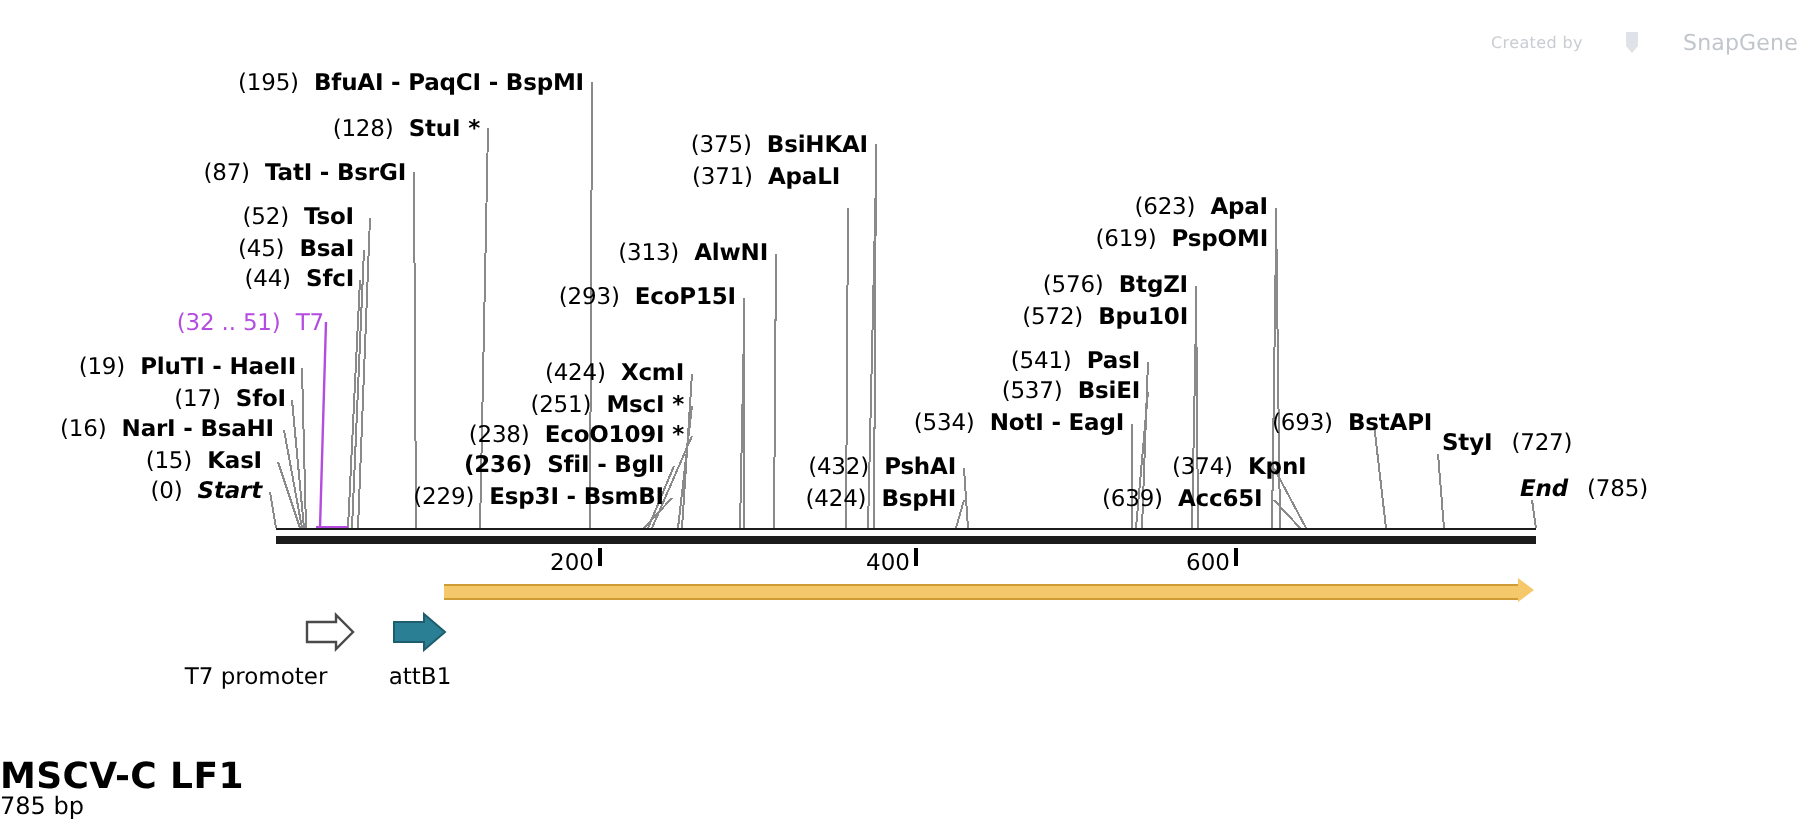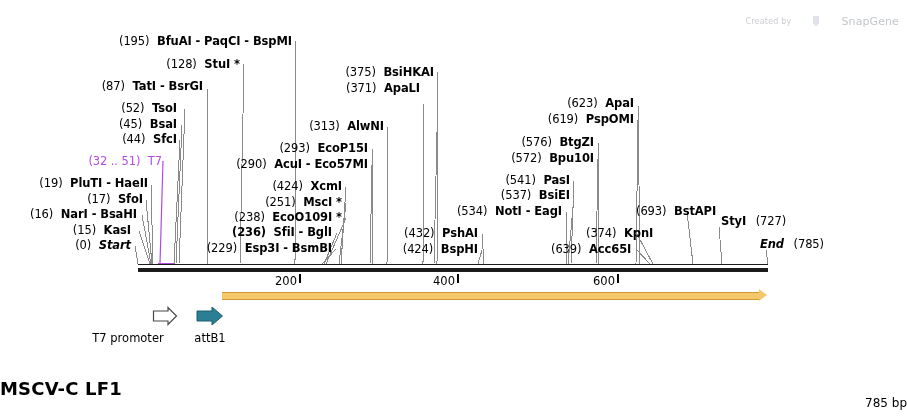--- a/index.html
+++ b/index.html
@@ -139,21 +139,21 @@
     position: absolute;
     width: 100%;
     text-align: left;
     font-weight: bold;
     font-size: 18px;
     letter-spacing: .2px;
   }
   .subtitle {
     position: absolute;
     width: 100%;
-    text-align: right;
+    text-align: left;
     font-size: 12px;
   }
 </style>
 </head>
 <body>
 
 <div id="map">
 
   <div class="watermark">
     <span class="wm-created">Created by</span>
@@ -312,24 +312,20 @@
     <span class="nm">ApaLI</span>
   </div>
   <div class="lbl r" style="left:384px; top:120px;">
     <span class="pos" style="margin-right: 4px;">(313)</span>
     <span class="nm">AlwNI</span>
   </div>
   <div class="lbl r" style="left:368px; top:142px;">
     <span class="pos" style="margin-right: 4px;">(293)</span>
     <span class="nm">EcoP15I</span>
   </div>
-  <div class="lbl r" style="left:368px; top:158px;">
-    <span class="pos" style="margin-right: 4px;">(290)</span>
-    <span class="nm">AcuI  -  Eco57MI</span>
-  </div>
   <div class="lbl r" style="left:342px; top:180px;">
     <span class="pos" style="margin-right: 4px;">(424)</span>
     <span class="nm">XcmI</span>
   </div>
   <div class="lbl r" style="left:342px; top:196px;">
     <span class="pos" style="margin-right: 4px;">(251)</span>
     <span class="nm">MscI *</span>
   </div>
   <div class="lbl r" style="left:342px; top:211px;">
     <span class="pos" style="margin-right: 4px;">(238)</span>

